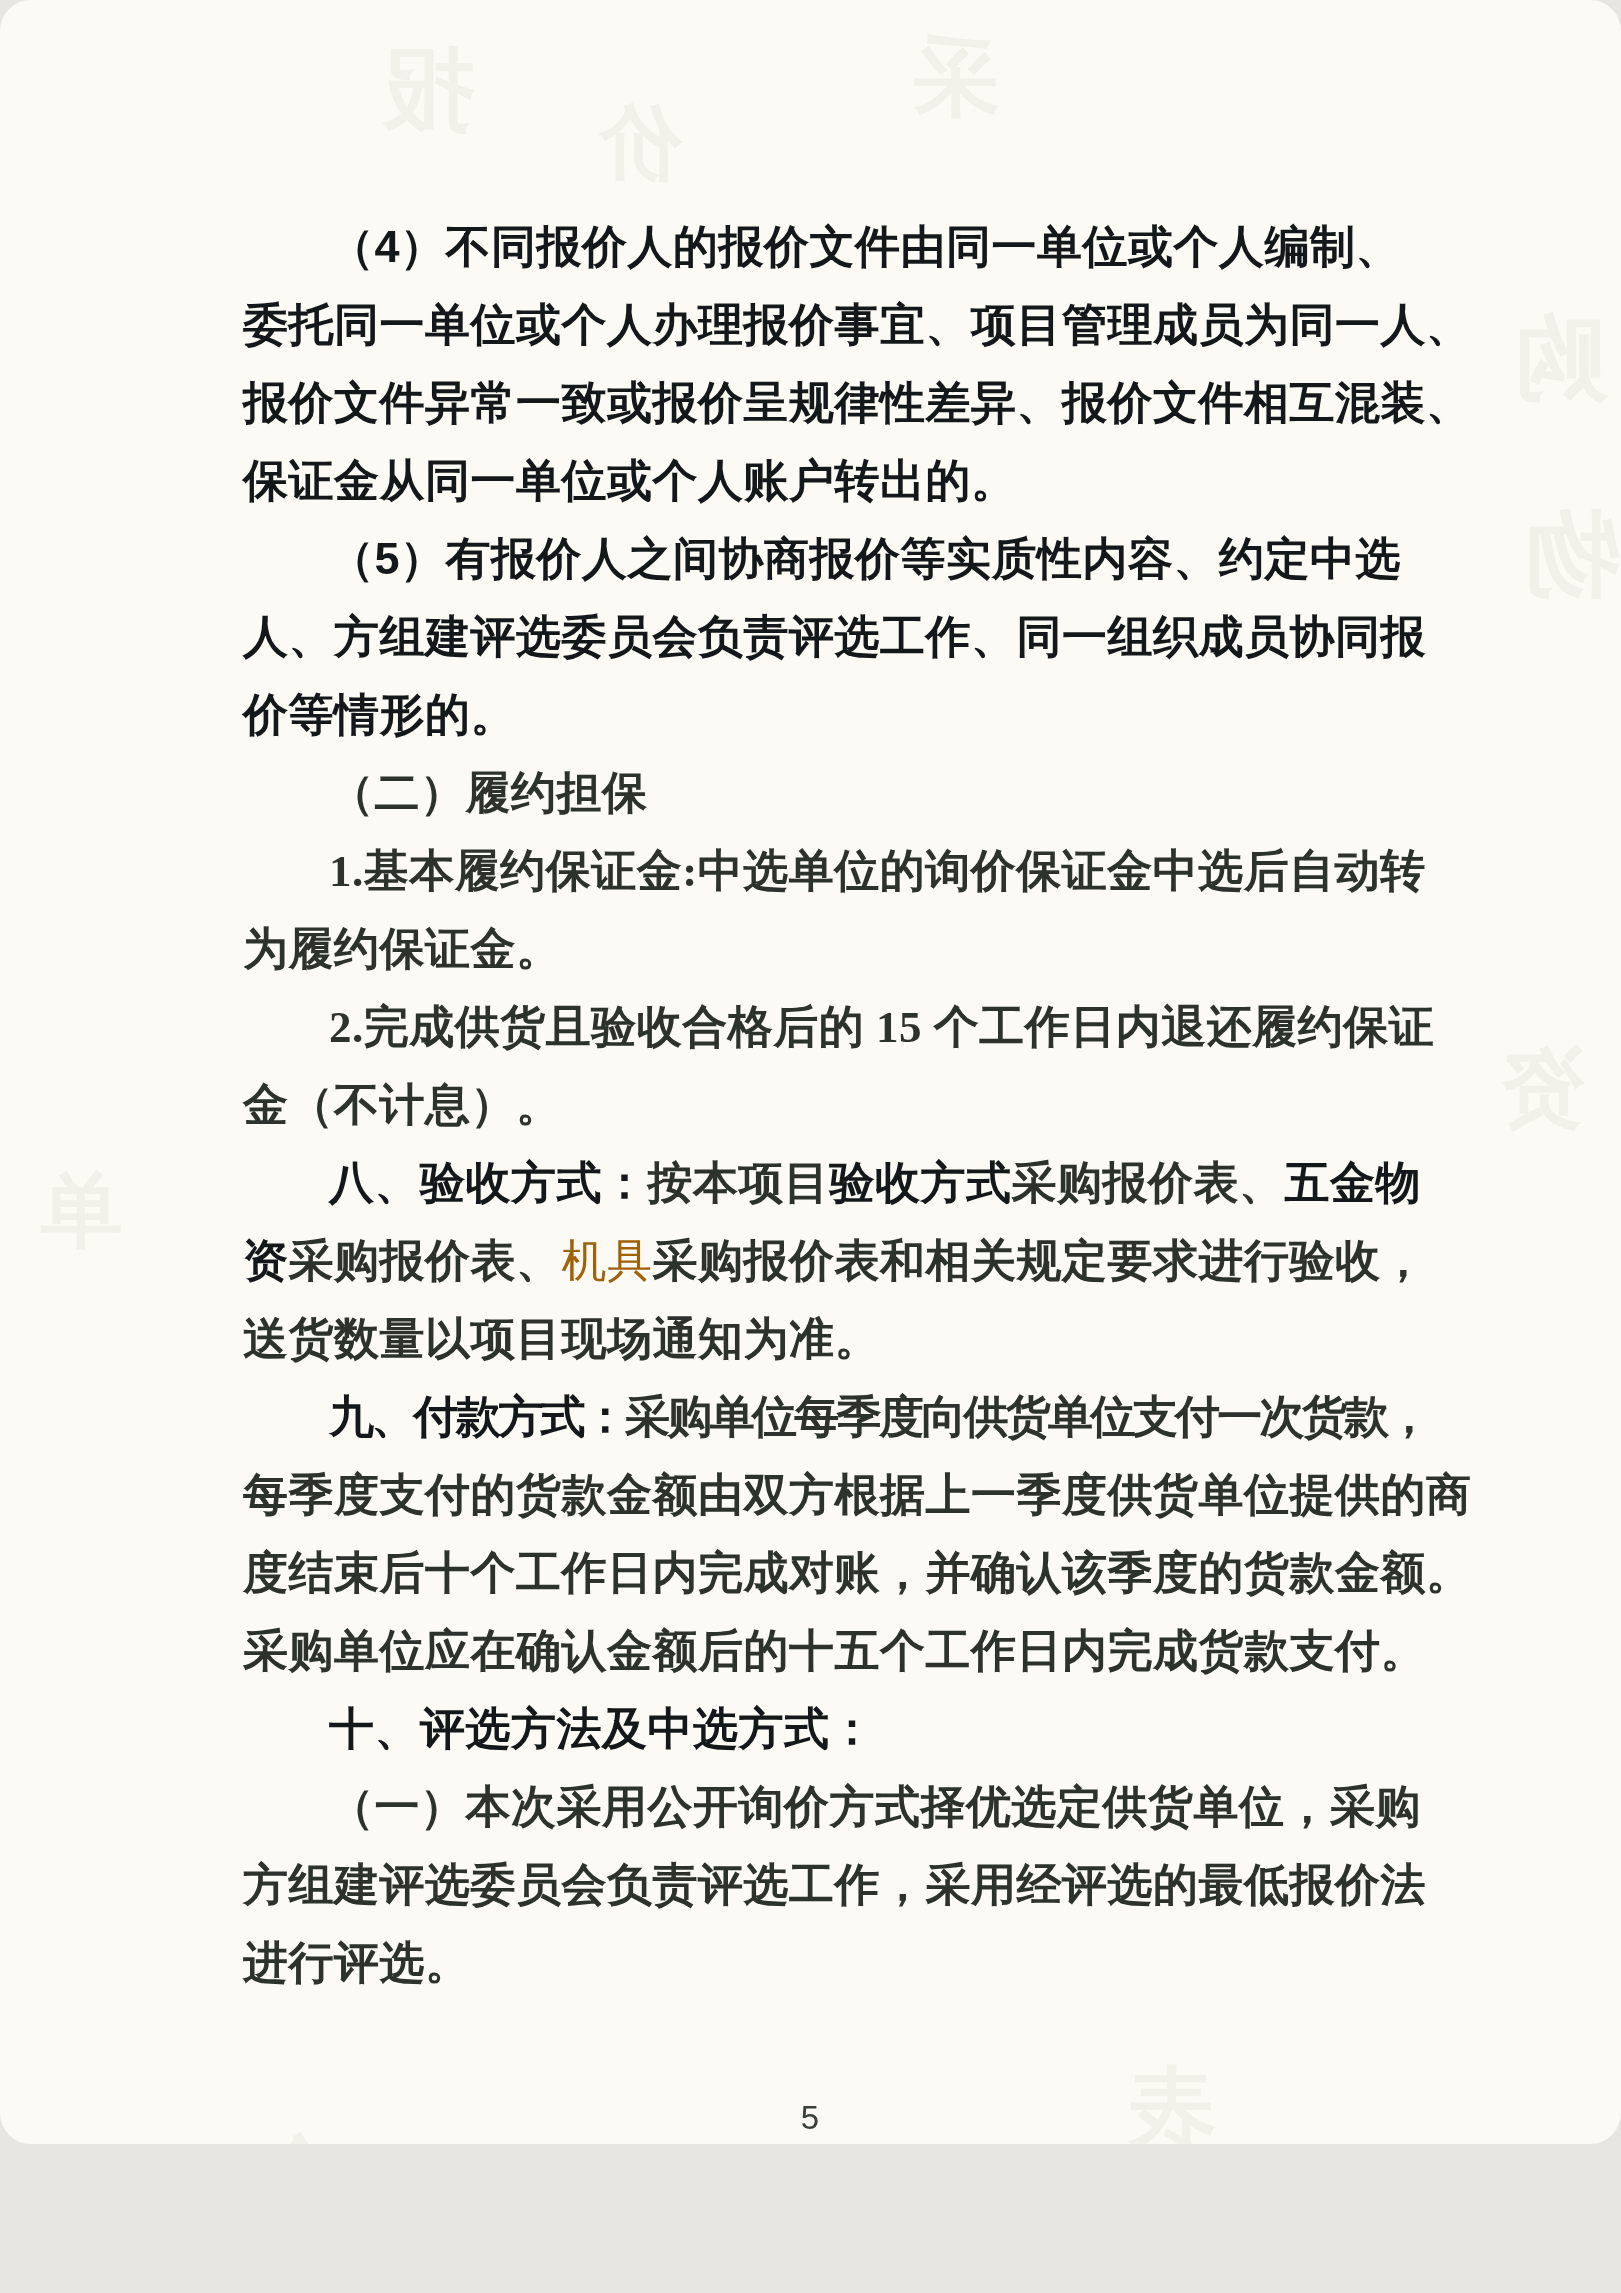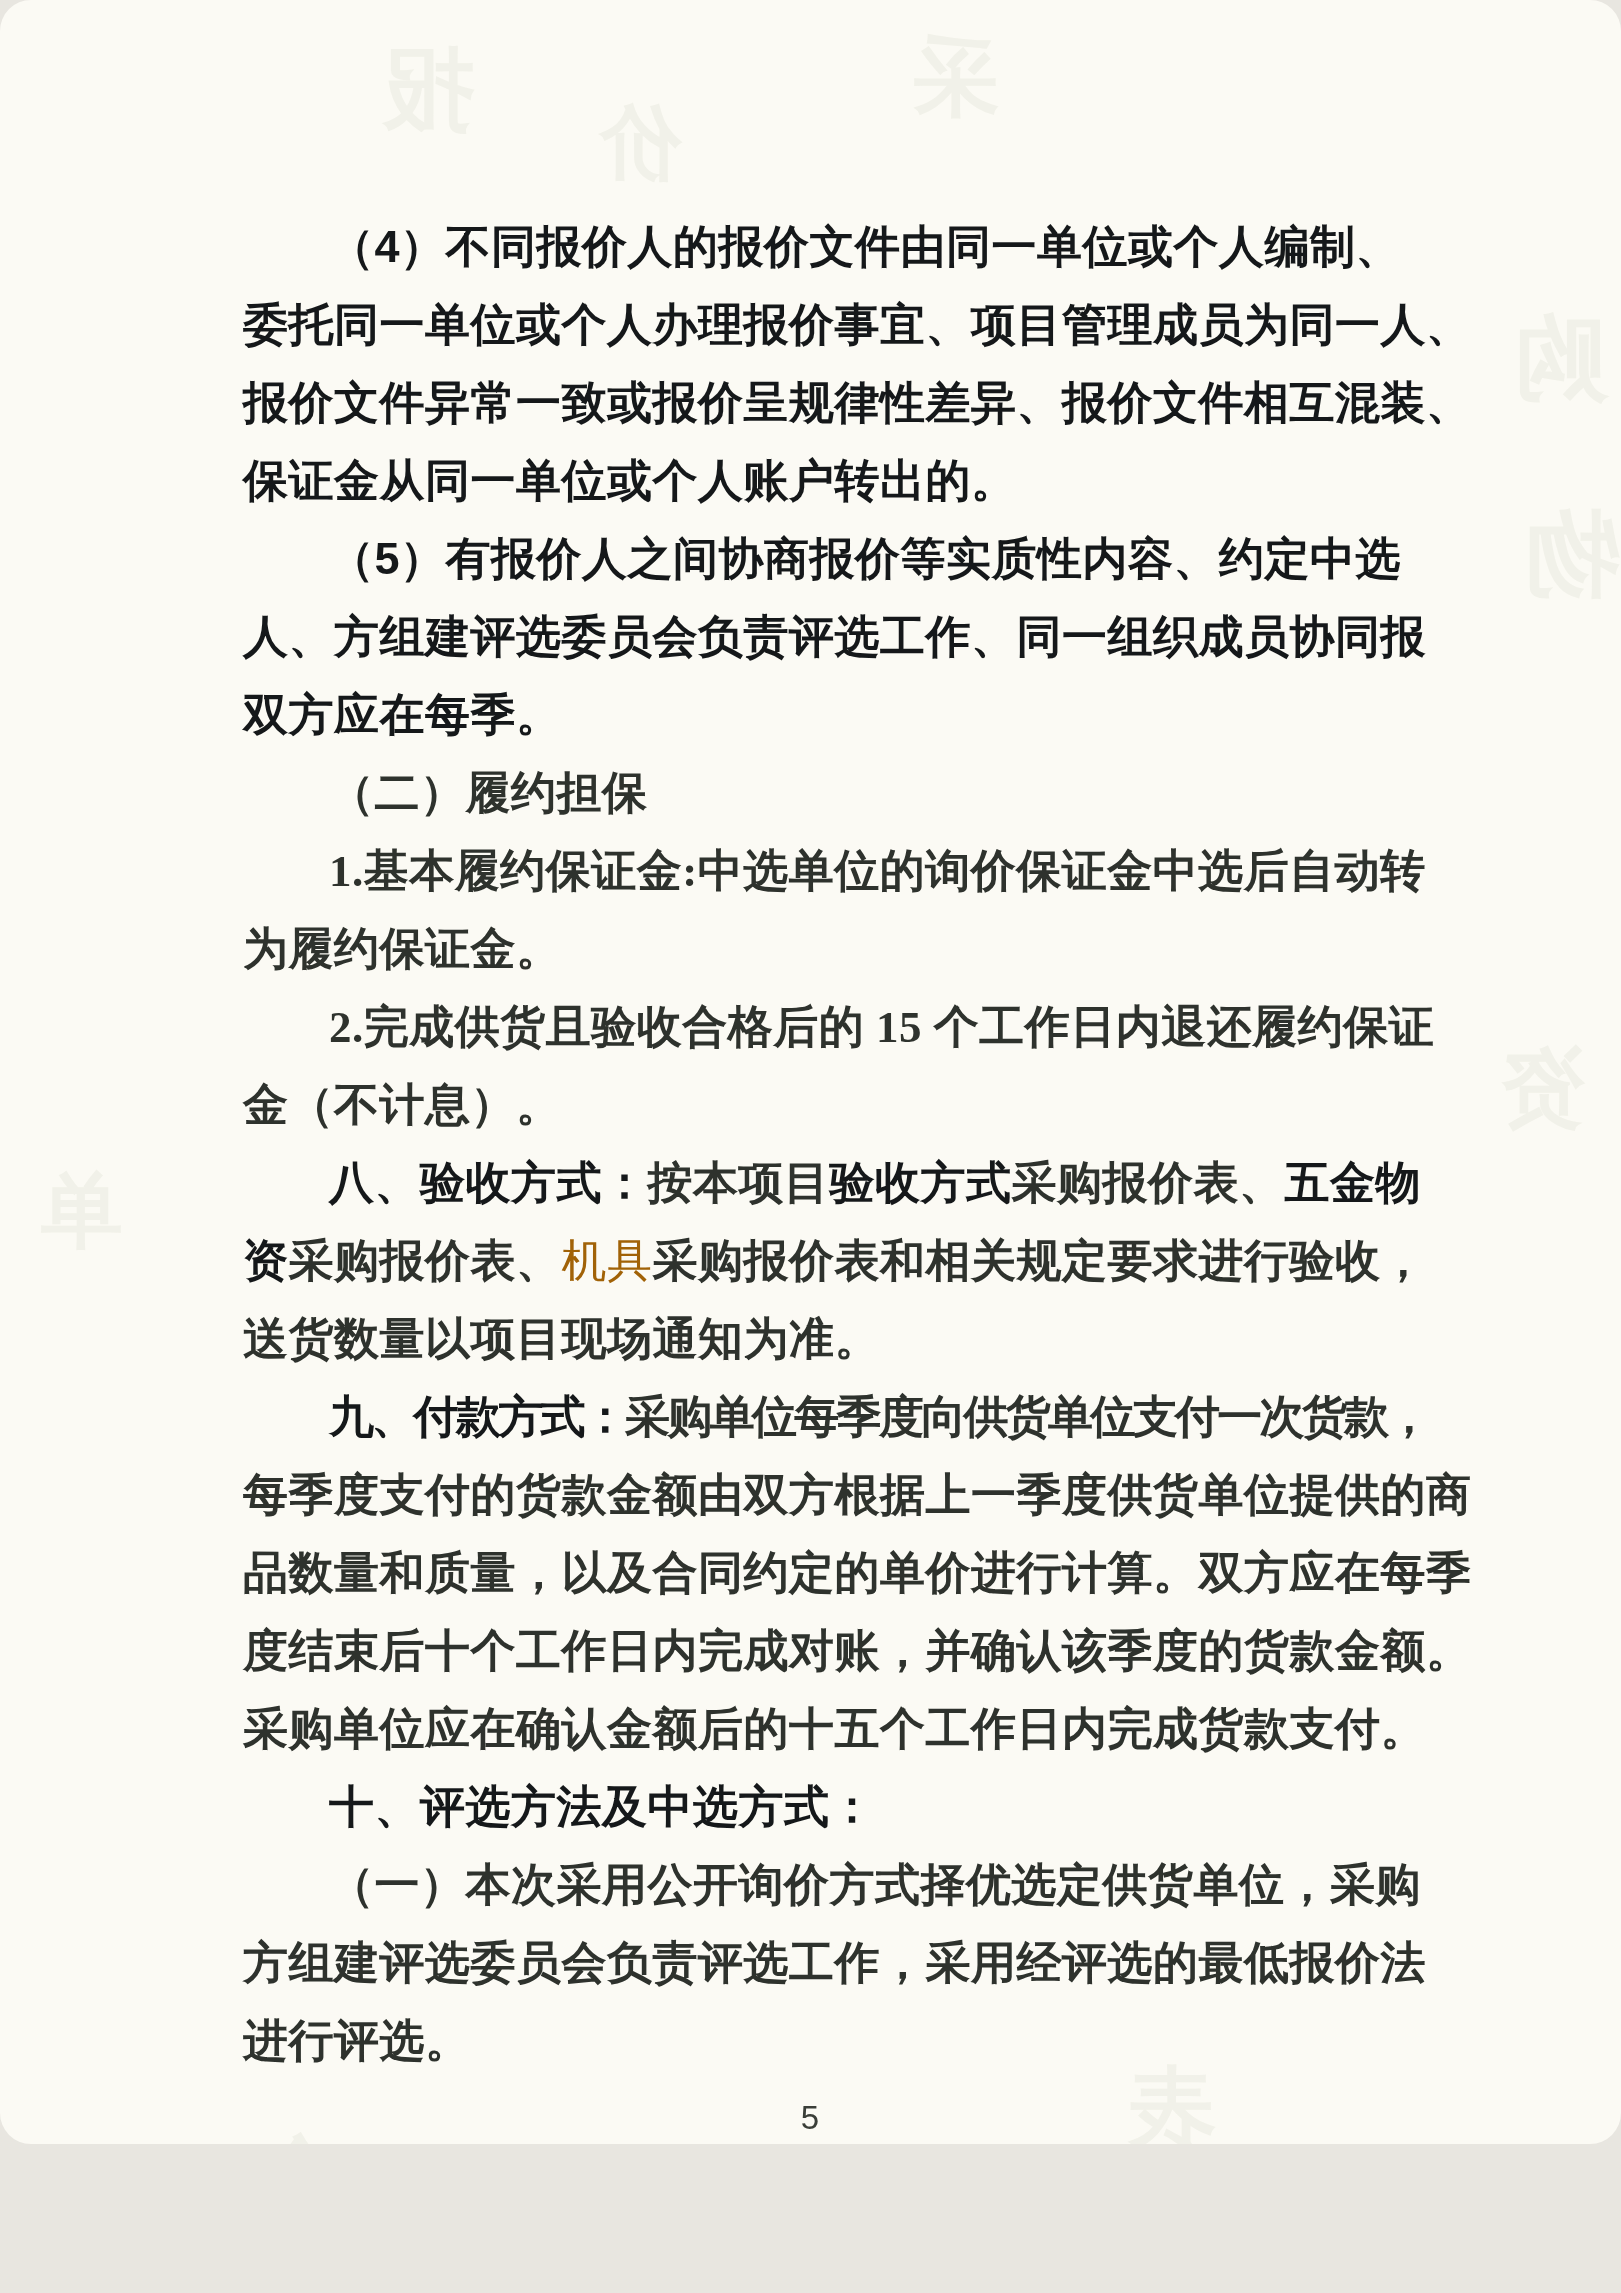--- a/index.html
+++ b/index.html
@@ -94,37 +94,36 @@
 
   <div class="content">
 
     <p class="line indent"><span class="run-bold">（4）不同报价人的报价文件由同一单位或个人编制、</span></p>
     <p class="line"><span class="run-bold">委托同一单位或个人办理报价事宜、项目管理成员为同一人、</span></p>
     <p class="line"><span class="run-bold">报价文件异常一致或报价呈规律性差异、报价文件相互混装、</span></p>
     <p class="line"><span class="run-bold">保证金从同一单位或个人账户转出的。</span></p>
 
     <p class="line indent"><span class="run-bold">（5）有报价人之间协商报价等实质性内容、约定中选</span></p>
     <p class="line"><span class="run-bold">人、方组建评选委员会负责评选工作、同一组织成员协同报</span></p>
-    <p class="line"><span class="run-bold">双方应在每季。</span></p>
+    <p class="line"><span class="run-bold">价等情形的。</span></p>
 
     <p class="line indent"><span class="run-regular">（二）履约担保</span></p>
 
     <p class="line indent"><span class="run-regular">1.基本履约保证金:中选单位的询价保证金中选后自动转</span></p>
     <p class="line"><span class="run-regular">为履约保证金。</span></p>
 
     <p class="line indent"><span class="run-regular">2.完成供货且验收合格后的 15 个工作日内退还履约保证</span></p>
     <p class="line"><span class="run-regular">金（不计息）。</span></p>
 
     <p class="line indent"><span class="run-bold">八、验收方式：</span><span class="run-regular">按本项目</span><span class="run-bold">验收方式</span><span class="run-regular">采购报价表、</span><span class="run-bold">五金物</span></p>
     <p class="line"><span class="run-bold">资</span><span class="run-regular">采购报价表、</span><span class="run-accent">机具</span><span class="run-regular">采购报价表和相关规定要求进行验收，</span></p>
     <p class="line"><span class="run-regular">送货数量以项目现场通知为准。</span></p>
 
     <p class="line indent tight"><span class="run-bold">九、付款方式：</span><span class="run-regular">采购单位每季度向供货单位支付一次货款，</span></p>
     <p class="line"><span class="run-regular">每季度支付的货款金额由双方根据上一季度供货单位提供的商</span></p>
-    <p class="line"><span class="run-regular">品数量和质量，以及合同约定的单价进行计算。双方应在每季</span></p>
     <p class="line"><span class="run-regular">度结束后十个工作日内完成对账，并确认该季度的货款金额。</span></p>
     <p class="line"><span class="run-regular">采购单位应在确认金额后的十五个工作日内完成货款支付。</span></p>
 
     <p class="line indent"><span class="run-bold">十、评选方法及中选方式：</span></p>
 
     <p class="line indent"><span class="run-regular">（一）本次采用公开询价方式择优选定供货单位，采购</span></p>
     <p class="line"><span class="run-regular">方组建评选委员会负责评选工作，采用经评选的最低报价法</span></p>
     <p class="line"><span class="run-regular">进行评选。</span></p>
 
   </div>

